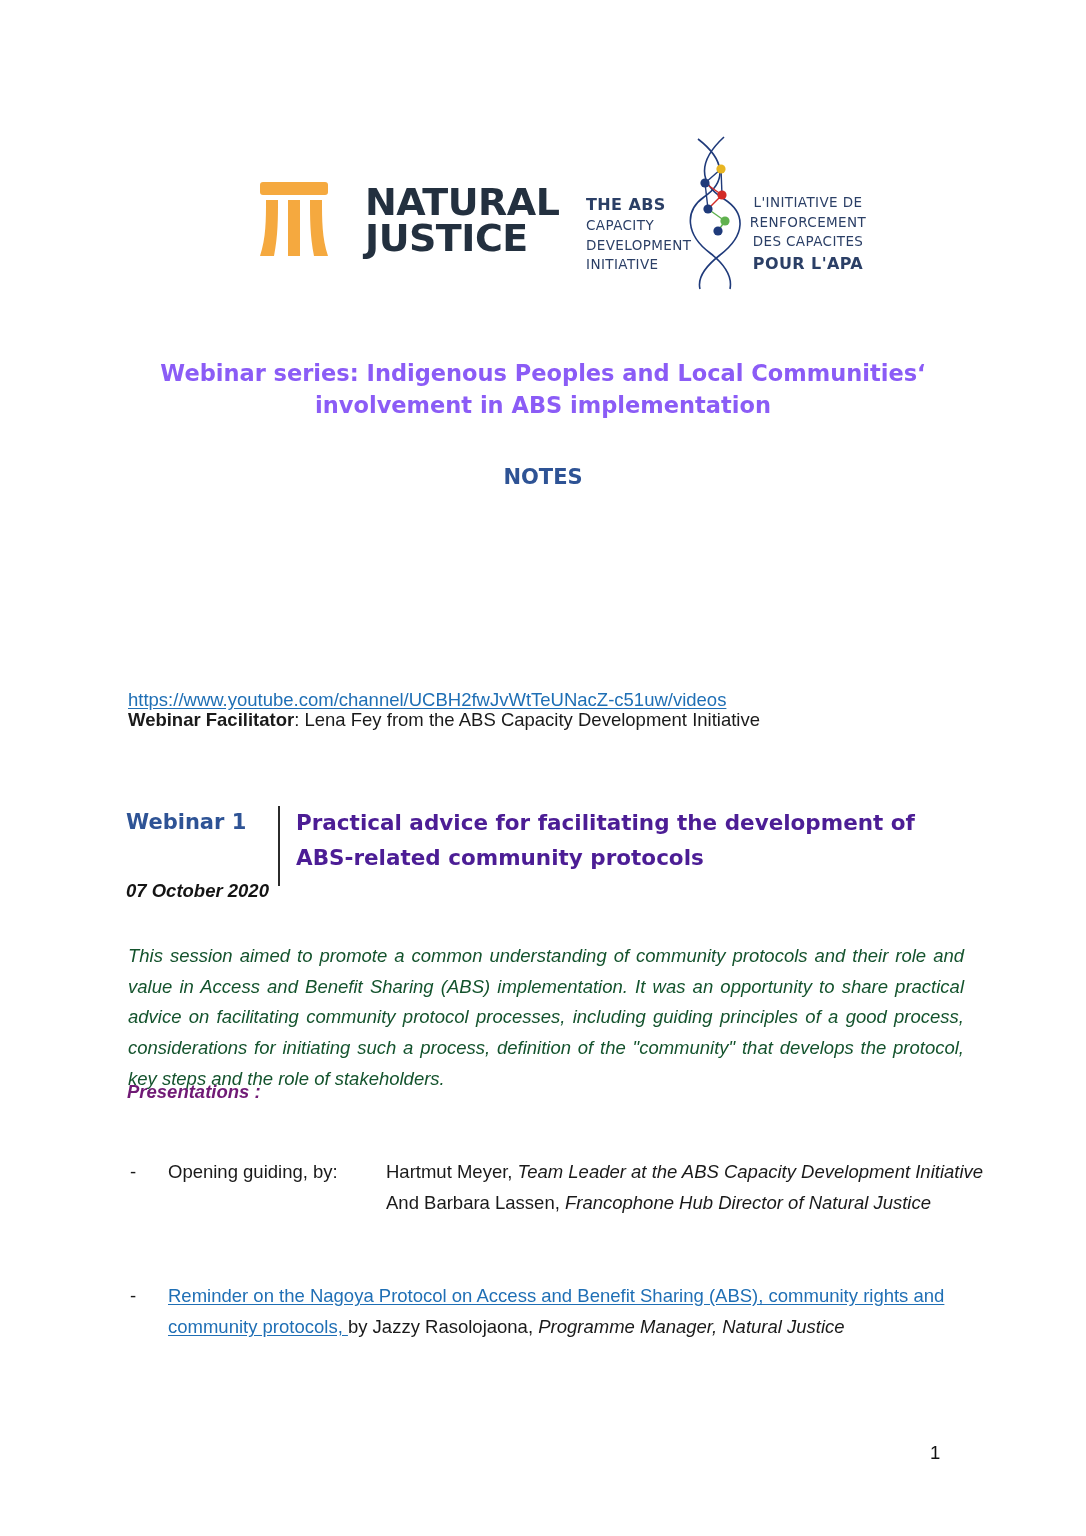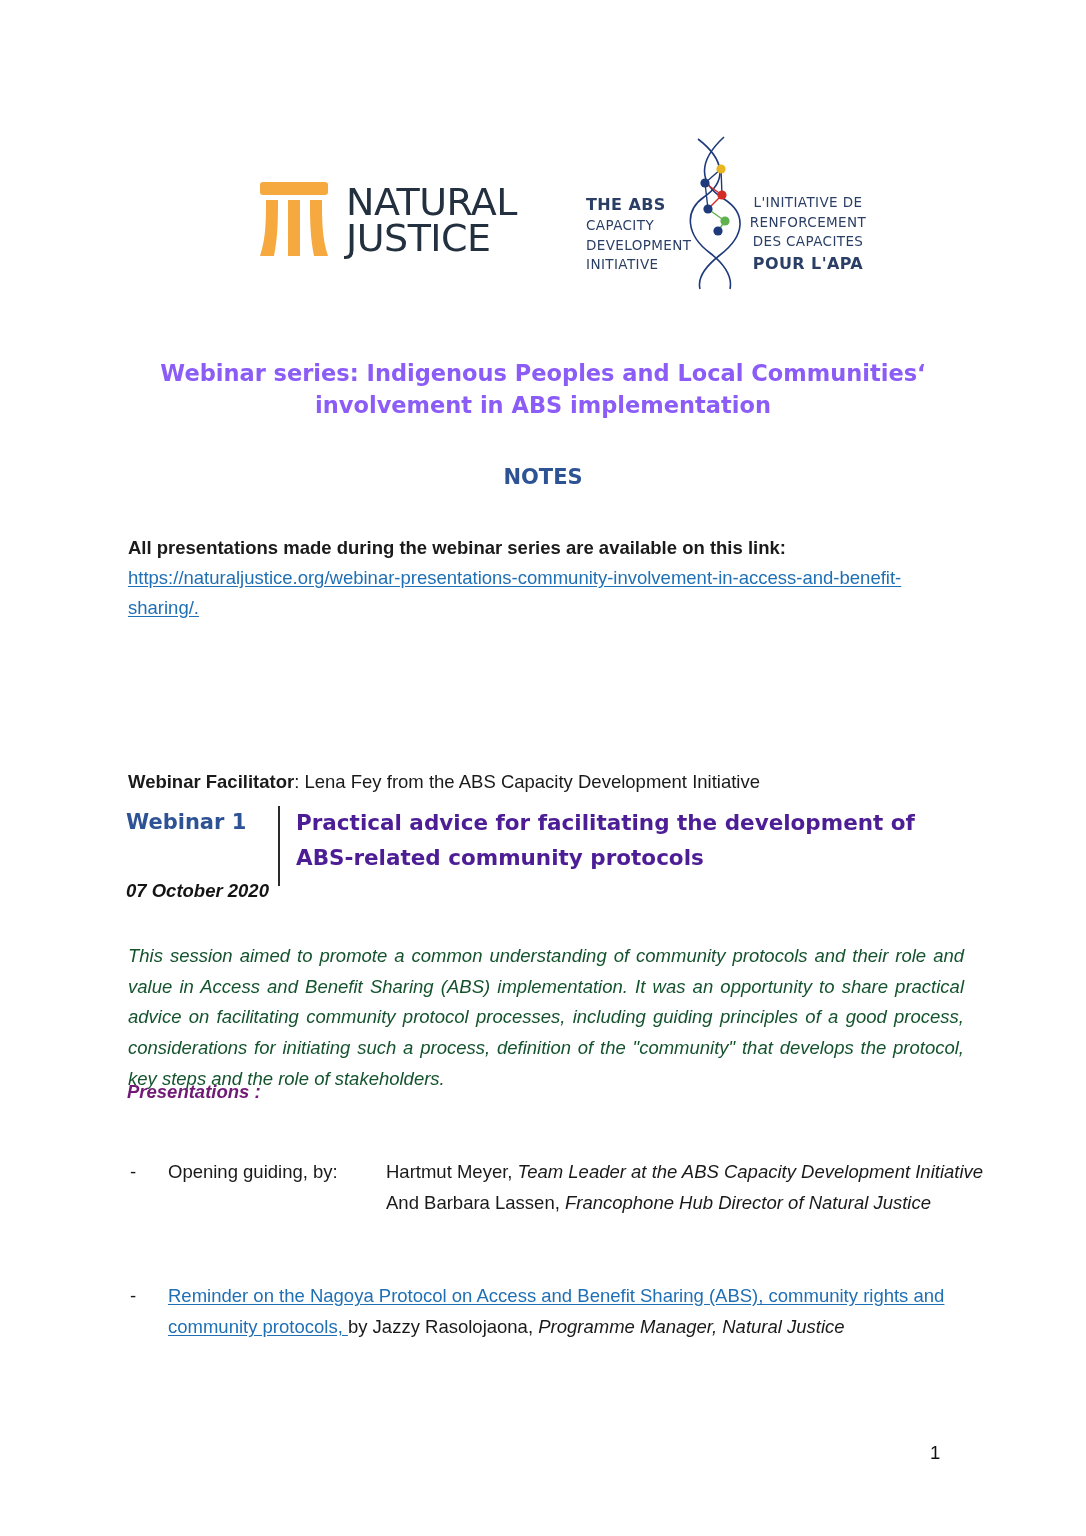--- a/index.html
+++ b/index.html
@@ -31,24 +31,25 @@
     position: absolute;
     left: 258px;
     top: 55px;
     display: flex;
     align-items: center;
     gap: 16px;
   }
   .nj-mark { width: 72px; height: 80px; display: block; }
   .nj-words {
     font-family: "DejaVu Sans", sans-serif;
-    font-weight: normal;
+    font-weight: bold;
     color: #23303f;
     line-height: 0.95;
     letter-spacing: -0.5px;
+    margin-left: 19px;
   }
   .nj-words .l1 { font-size: 38px; display: block; }
   .nj-words .l2 { font-size: 38px; display: block; }
 
   .abs-logo {
     position: absolute;
     left: 586px;
     top: 10px;
     width: 290px;
     height: 155px;
@@ -104,21 +105,21 @@
   .i { font-style: italic; }
 
   a.link, .link {
     color: #1f6fb5;
     text-decoration: underline;
     text-underline-offset: 2px;
   }
 
   .p-presentations-link { top: 533px; }
   .p-video-link { top: 655px; }
-  .p-facilitator { top: 767px; }
+  .p-facilitator { top: 705px; }
 
   
   .webinar-row {
     position: absolute;
     left: 126px;
     top: 806px;
     width: 860px;
   }
   .webinar-num {
     position: absolute;
@@ -277,27 +278,24 @@
         <div>RENFORCEMENT</div>
         <div>DES CAPACITES</div>
         <div class="big">POUR L'APA</div>
       </div>
     </div>
   </div>
 
   <div class="title">Webinar series: Indigenous Peoples and Local Communities‘ involvement in ABS implementation</div>
   <div class="notes-head">NOTES</div>
 
-  <div class="para p-presentations-link">
-    <span class="b">All presentations made during the webinar series are available on this link:</span><br>
-    <a class="link" href="#">https://naturaljustice.org/webinar-presentations-community-involvement-in-access-and-benefit-sharing/.</a>
-  </div>
 
   <div class="para p-video-link">
     <br>
+    <a class="link" href="#">https://www.youtube.com/channel/UCBH2fwJvWtTeUNacZ-c51uw/videos</a>
   </div>
 
   <div class="para p-facilitator">
     <span class="b">Webinar Facilitator</span><span>: Lena Fey from the ABS Capacity Development Initiative</span>
   </div>
 
   <div class="webinar-row">
     <div class="webinar-num">Webinar 1</div>
     <div class="webinar-rule"></div>
     <div class="webinar-title">Practical advice for facilitating the development of ABS-related community protocols</div>

